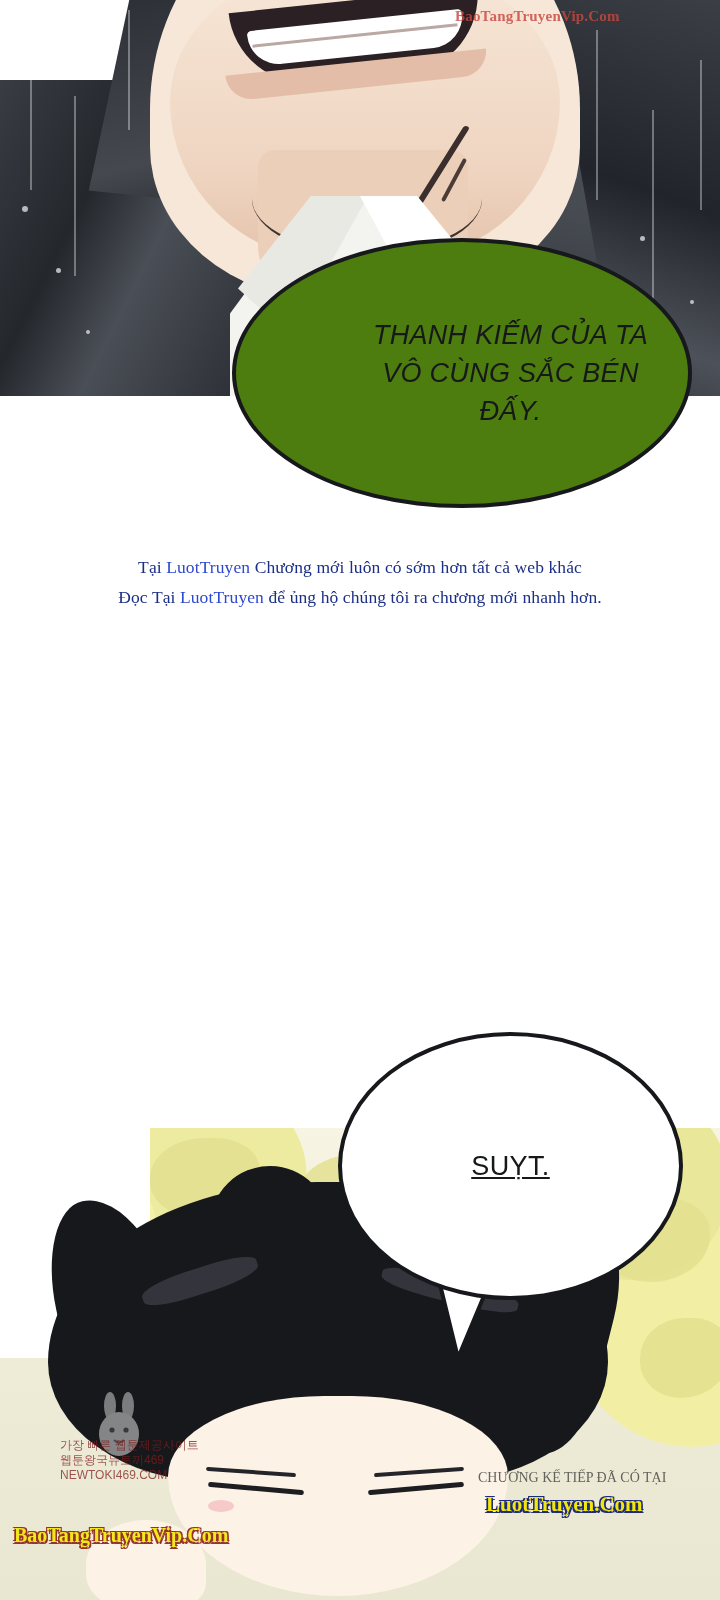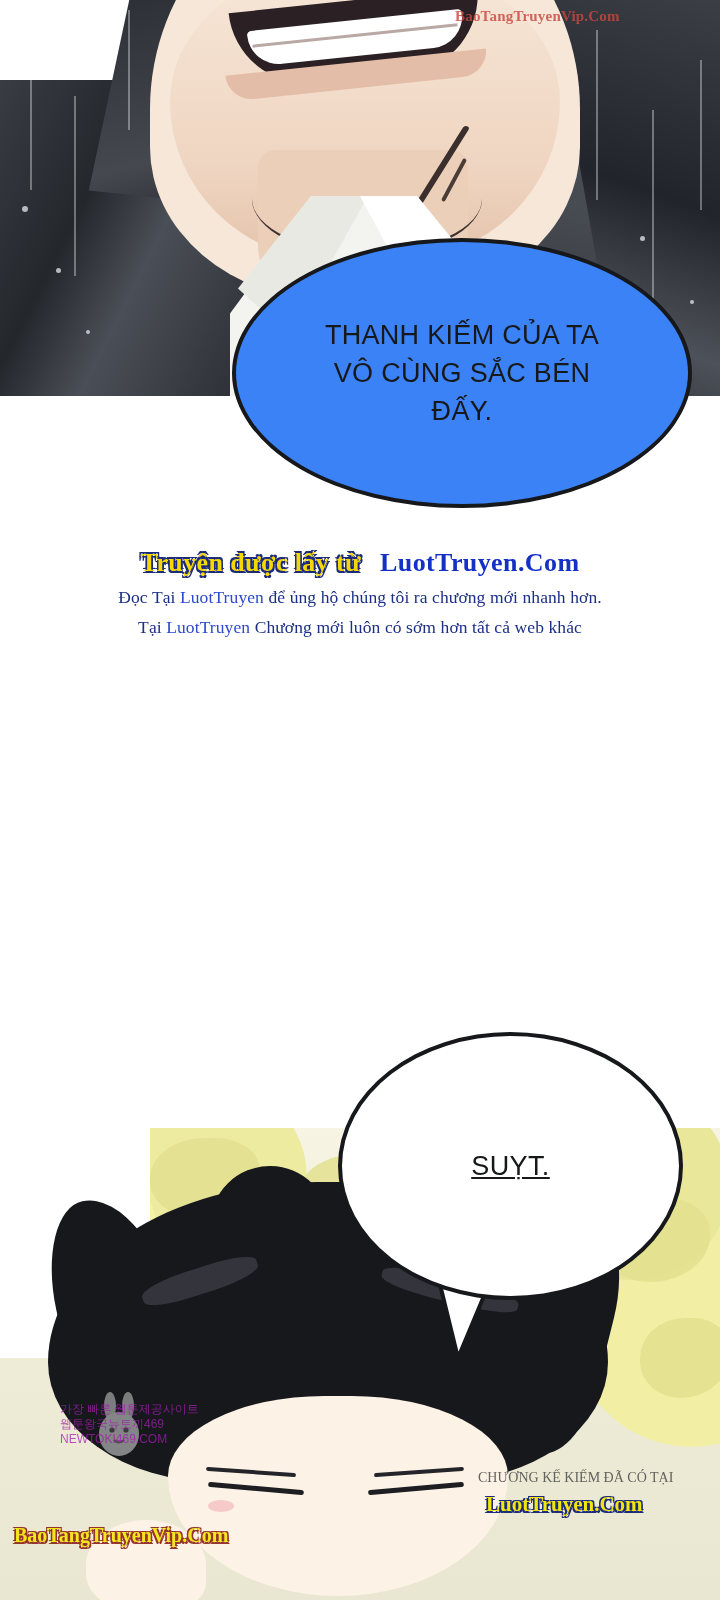--- a/index.html
+++ b/index.html
@@ -122,23 +122,23 @@
   
   #wm-top {
     position:absolute; left:455px; top:8px; font-size:15px; font-weight:bold;
     color:#c9473f; opacity:.82; letter-spacing:.2px;
     font-family:"Liberation Serif", serif;
   }
 
   
   #bubble1 {
     position:absolute; left:232px; top:238px; width:460px; height:270px;
-    background:#3b82f6; border:4px solid #16181b; border-radius:50%/50%;
+    background:#4d7c0f; border:4px solid #16181b; border-radius:50%/50%;
     box-sizing:border-box;
-    display:flex; align-items:center; justify-content:center;
+    display:flex; align-items:center; justify-content:flex-end;font-style:italic;
   }
   #bubble1-text {
     text-align:center; font-size:27px; line-height:1.42; color:#17181a;
     font-family:"Liberation Sans", sans-serif; letter-spacing:.3px;
     white-space:pre-line; padding:0 40px;
   }
 
   
   #promo {
     position:absolute; left:0; top:548px; width:720px; text-align:center;
@@ -240,22 +240,22 @@
     background:#24252a; border-radius:4px; transform:rotate(-4deg); }
   #p2-blush { position:absolute; left:208px; top:500px; width:26px; height:12px;
     background:#f3bfc2; border-radius:50%; opacity:.8; }
   #p2-hand {
     position:absolute; left:86px; top:520px; width:120px; height:90px;
     background:#fdf2e6; border-radius:50% 50% 30% 40%;
   }
 
   
   #wm-newtoki {
-    position:absolute; left:60px; top:1402px; width:180px;
-    font-family:"Liberation Sans", sans-serif; font-size:12px; color:#a21caf;
+    position:absolute; left:60px; top:1438px; width:180px;
+    font-family:"Liberation Sans", sans-serif; font-size:12px; color:#7f1d1d;
     line-height:1.25; opacity:.75; z-index:8;
   }
   #wm-bunny {
     position:absolute; left:88px; top:1390px; width:64px; height:70px;
     z-index:8; opacity:.55;
   }
   #wm-chapter {
     position:absolute; left:478px; top:1470px; font-size:14px; color:#4a4a48;
     opacity:.85; z-index:8; font-family:"Liberation Serif", serif;
   }
@@ -314,29 +314,25 @@
 </div>
 <div id="gutter1"></div>
 
 <div id="bubble1">
   <div id="bubble1-text">THANH KIẾM CỦA TA
 VÔ CÙNG SẮC BÉN
 ĐẤY.</div>
 </div>
 
 <div id="promo">
-  <div id="promo-line1">
-    <span class="yellow">Truyện được lấy từ</span>
-    <span class="blue">LuotTruyen.Com</span>
+  <div class="promo-sub">
+    <span>Tại </span><span class="hl">LuotTruyen</span><span> Chương mới luôn có sớm hơn tất cả web khác</span>
   </div>
   <div class="promo-sub">
     <span>Đọc Tại </span><span class="hl">LuotTruyen</span><span> để ủng hộ chúng tôi ra chương mới nhanh hơn.</span>
-  </div>
-  <div class="promo-sub">
-    <span>Tại </span><span class="hl">LuotTruyen</span><span> Chương mới luôn có sớm hơn tất cả web khác</span>
   </div>
 </div>
 
 <div id="panel2">
   <div id="p2-bg"></div>
   <div class="leaf" style="left:30px;  top:30px;  width:90px;  height:70px;"></div>
   <div class="leaf" style="left:150px; top:10px;  width:110px; height:80px;"></div>
   <div class="leaf" style="left:300px; top:26px;  width:120px; height:74px;"></div>
   <div class="leaf" style="left:470px; top:6px;   width:130px; height:90px;"></div>
   <div class="leaf" style="left:600px; top:70px;  width:110px; height:84px;"></div>
@@ -376,15 +372,15 @@
   <ellipse cx="31" cy="44" rx="20" ry="22" fill="#dedede"></ellipse>
   <circle cx="24" cy="40" r="2.6" fill="#555"></circle>
   <circle cx="38" cy="40" r="2.6" fill="#555"></circle>
   <path d="M26 50 q5 5 10 0" stroke="#777" stroke-width="2" fill="none"></path>
 </svg>
 <div id="wm-newtoki">
   <div>가장 빠른 웹툰제공사이트</div>
   <div>웹툰왕국뉴토끼469</div>
   <div>NEWTOKI469.COM</div>
 </div>
-<div id="wm-chapter">CHƯƠNG KẾ KIẾM ĐÃ CÓ TẠI</div>
+<div id="wm-chapter">CHƯƠNG KẾ TIẾP ĐÃ CÓ TẠI</div>
 <div id="wm-luot">LuotTruyen.Com</div>
 <div id="wm-bottom">BaoTangTruyenVip.Com</div>
 
 </body></html>

